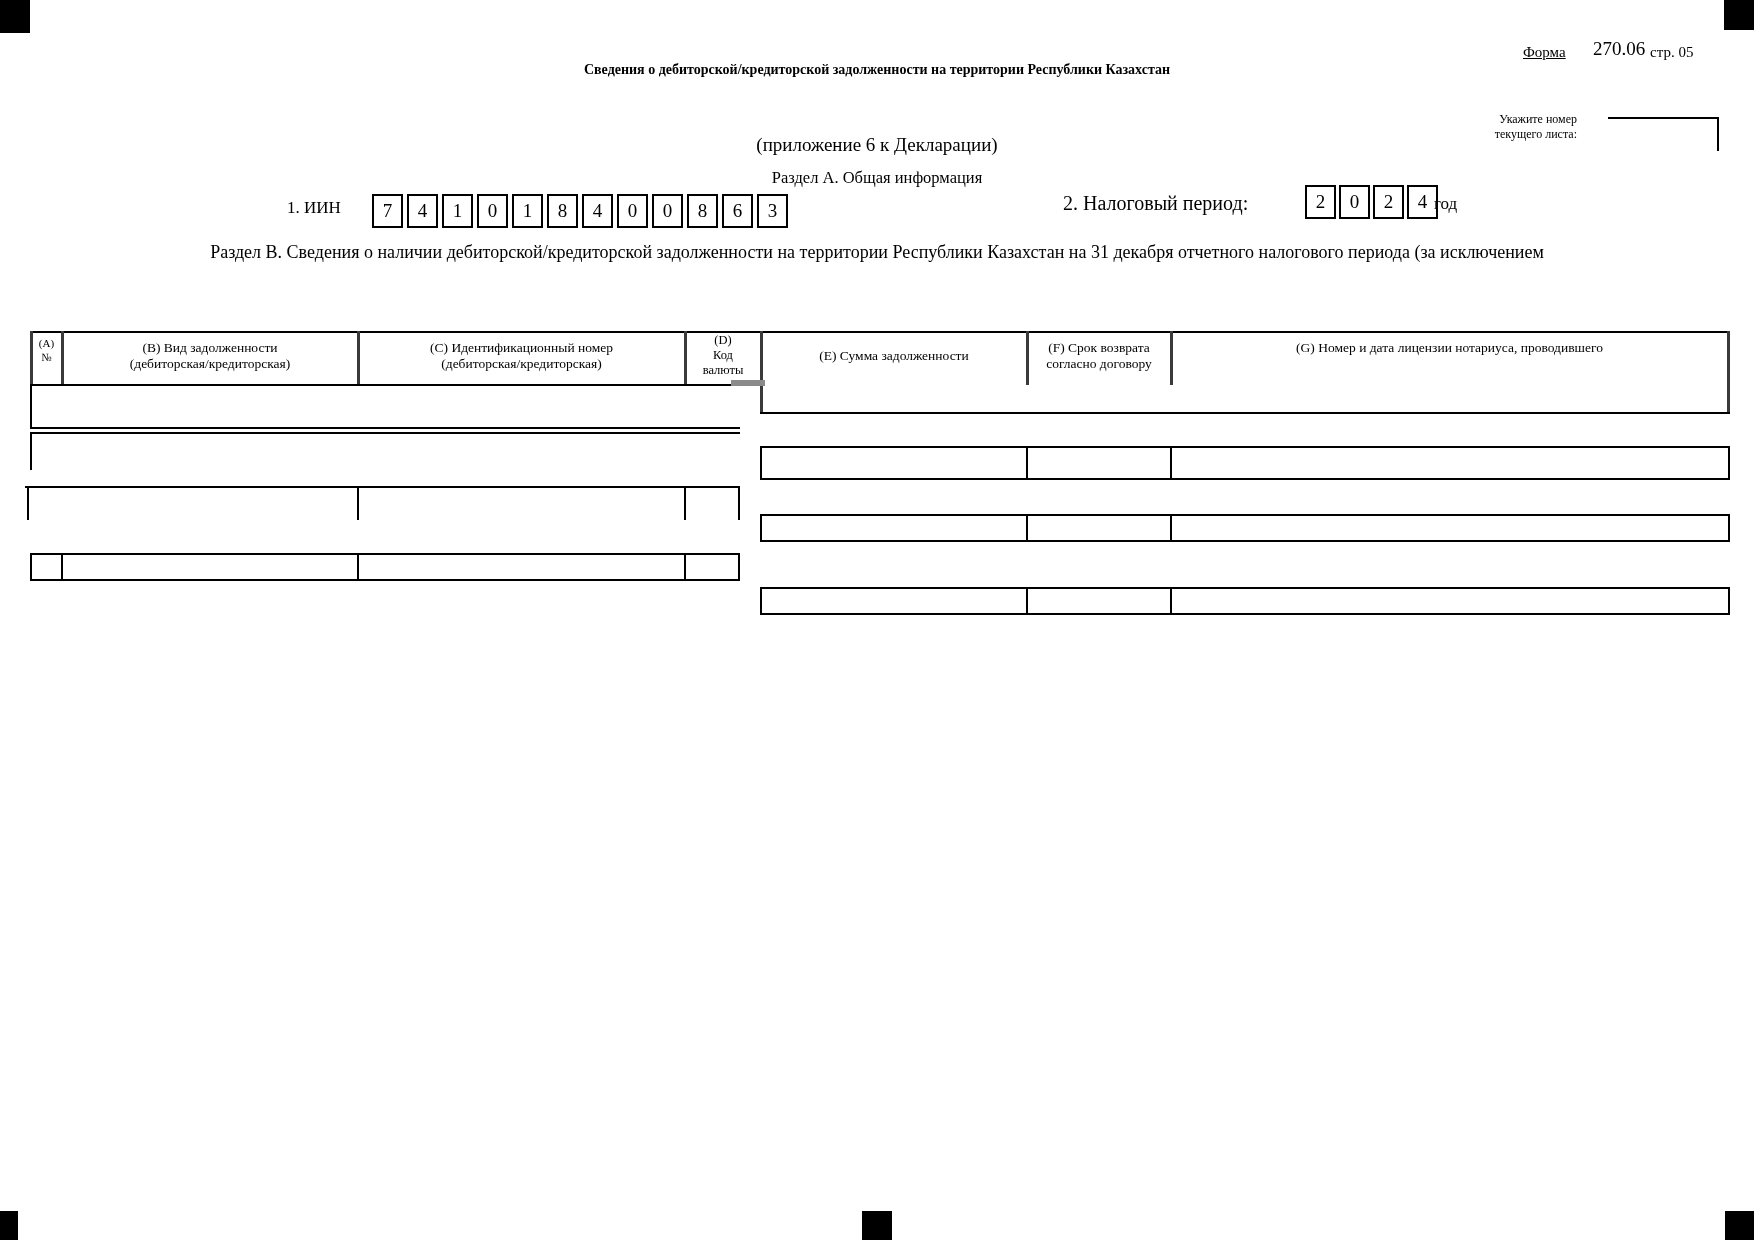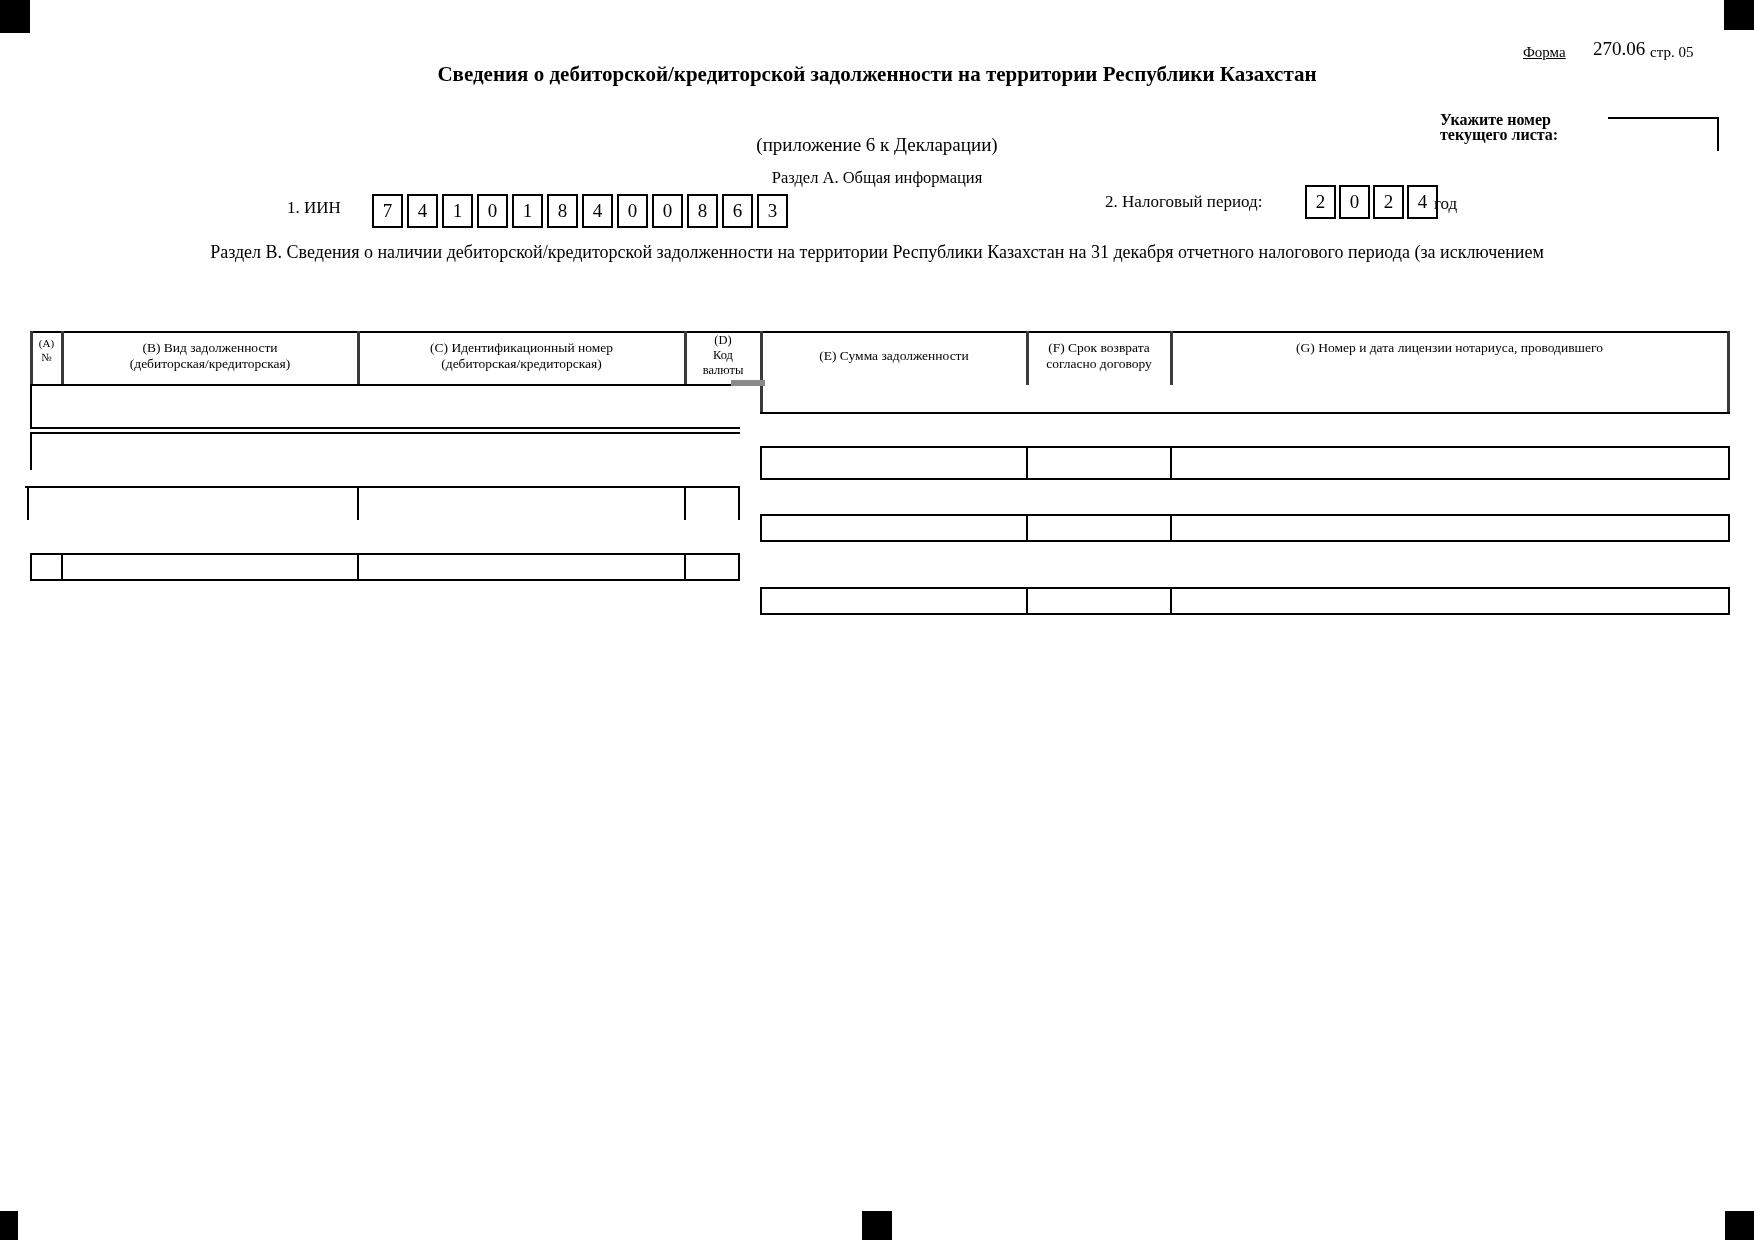--- a/index.html
+++ b/index.html
@@ -27,24 +27,24 @@
   <div class="mark" style="left:0;top:0;width:30px;height:33px;"></div>
   <div class="mark" style="left:1724px;top:0;width:30px;height:30px;"></div>
   <div class="mark" style="left:0;top:1211px;width:18px;height:29px;"></div>
   <div class="mark" style="left:862px;top:1211px;width:30px;height:29px;"></div>
   <div class="mark" style="left:1725px;top:1211px;width:29px;height:29px;"></div>
 
   <div class="txt" style="left:1523px;top:44px;font-size:15px;text-decoration:underline;">Форма</div>
   <div class="txt" style="left:1593px;top:38px;font-size:19px;">270.06</div>
   <div class="txt" style="left:1650px;top:44px;font-size:15px;">стр. 05</div>
 
-  <div class="txt ctr" style="top:62px;font-size:21px;font-weight:bold;">Сведения о дебиторской/кредиторской задолженности на территории Республики Казахстан</div>
+  <div class="txt ctr" style="top:62px;font-size:14px;font-weight:bold;">Сведения о дебиторской/кредиторской задолженности на территории Республики Казахстан</div>
   <div class="txt ctr" style="top:104px;font-size:19px;margin-top:30px;">(приложение 6 к Декларации)</div>
 
-  <div class="txt" style="left:1440px;top:112px;width:137px;text-align:left;font-size:16px;line-height:15px;white-space:normal;font-weight:bold;">
+  <div class="txt" style="left:1440px;top:112px;width:137px;text-align:right;font-size:12px;line-height:15px;white-space:normal;">
     <div>Укажите номер</div>
     <div>текущего листа:</div>
   </div>
   <div class="sheetbox" style="left:1608px;top:117px;width:109px;height:32px;"></div>
 
   <div class="txt ctr" style="top:168px;font-size:16.5px;">Раздел А. Общая информация</div>
 
   <div class="txt" style="left:287px;top:198px;font-size:17px;">1. ИИН</div>
   <div class="drow" style="left:372px;top:194px;gap:4px;">
     <div class="dbox">7</div>
@@ -54,21 +54,21 @@
     <div class="dbox">1</div>
     <div class="dbox">8</div>
     <div class="dbox">4</div>
     <div class="dbox">0</div>
     <div class="dbox">0</div>
     <div class="dbox">8</div>
     <div class="dbox">6</div>
     <div class="dbox">3</div>
   </div>
 
-  <div class="txt" style="left:1105px;top:192px;font-size:17px;">2. Налоговый период:</div>
+  <div class="txt" style="left:1063px;top:192px;font-size:20px;">2. Налоговый период:</div>
   <div class="drow" style="left:1305px;top:185px;gap:3px;">
     <div class="dbox">2</div>
     <div class="dbox">0</div>
     <div class="dbox">2</div>
     <div class="dbox">4</div>
   </div>
   <div class="txt" style="left:1434px;top:194px;font-size:17px;">год</div>
 
   <div class="txt ctr" style="top:242px;font-size:18px;">Раздел В. Сведения о наличии дебиторской/кредиторской задолженности на территории Республики Казахстан на 31 декабря отчетного налогового периода (за исключением</div>
 

